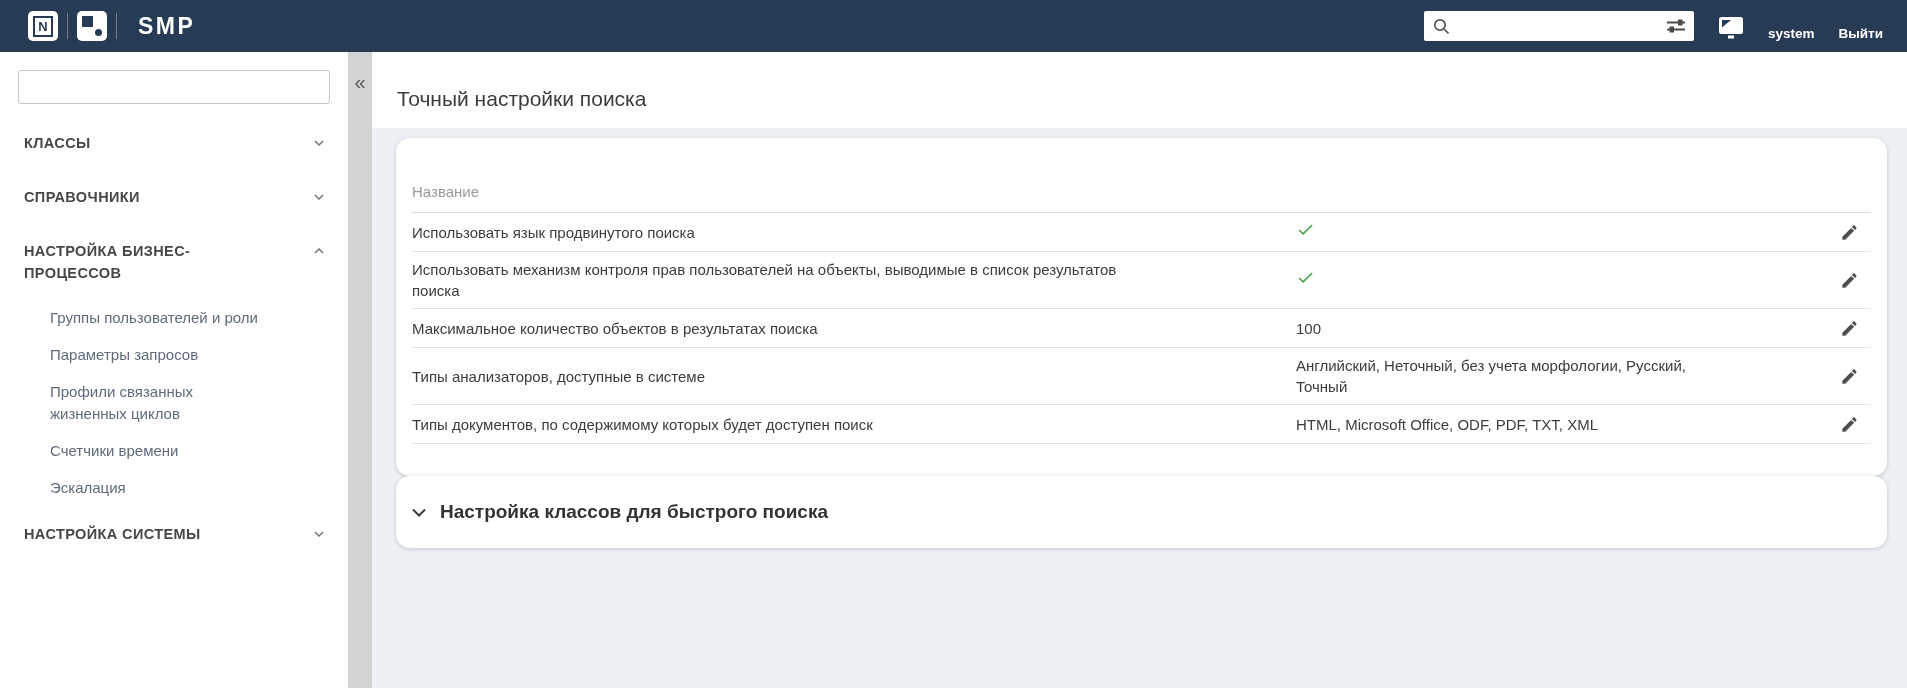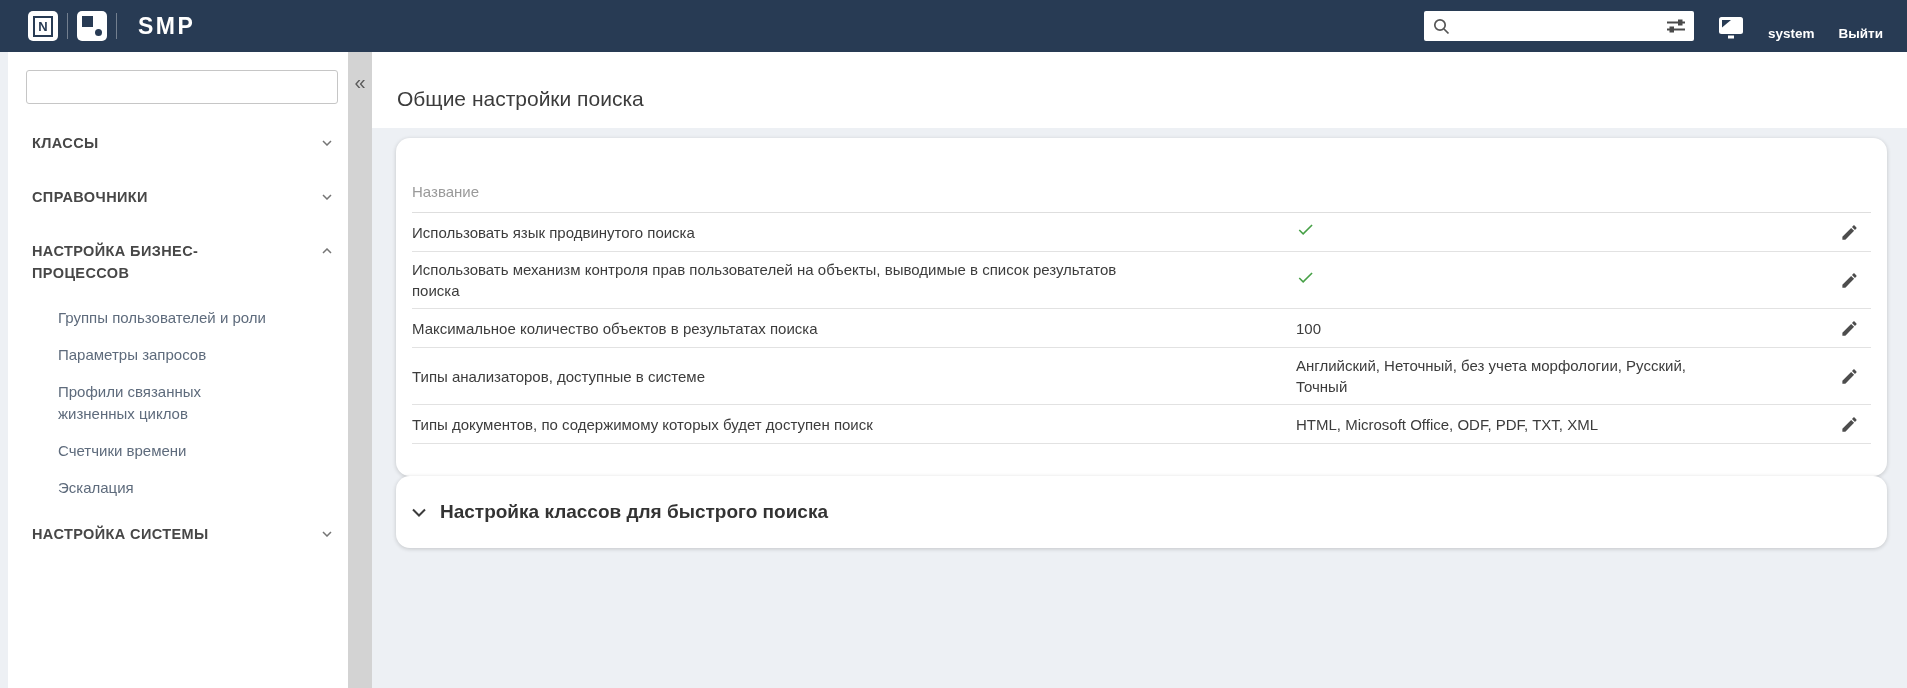--- a/index.html
+++ b/index.html
@@ -21,21 +21,21 @@
   .brand-sep{width:1px;height:26px;background:rgba(255,255,255,.35);margin:0 9px}
   .brand-text{color:#fff;font-size:23px;font-weight:700;letter-spacing:2.5px;margin-left:12px}
   .top-right{display:flex;align-items:flex-end;gap:24px}
   .searchbox{width:270px;height:30px;background:#fff;border-radius:2px;display:flex;
              align-items:center;padding:0 8px;box-sizing:border-box;gap:6px}
   .searchbox input{flex:1;min-width:0;border:none;outline:none;font-size:14px;
                    font-family:"Liberation Sans",sans-serif;color:#333}
   .top-user,.top-logout{color:#fff;font-size:13.5px;font-weight:600;cursor:pointer;white-space:nowrap}
 
   
-  .sidebar{position:absolute;top:52px;left:8px;width:348px;bottom:0;background:#fff;overflow:hidden}
+  .sidebar{position:absolute;top:52px;left:0;width:348px;bottom:0;background:#fff;overflow:hidden}
   .side-search{padding:18px 18px 0 18px}
   .side-search input{width:100%;height:34px;box-sizing:border-box;border:1px solid #c6c6c6;
                      border-radius:3px;padding:0 9px;font-size:14px;outline:none;
                      font-family:"Liberation Sans",sans-serif;color:#333}
   .nav{padding-top:12px}
   .nav-header{display:flex;justify-content:space-between;align-items:flex-start;
               padding:16px 24px;cursor:pointer}
   .nav-label{color:#474747;font-size:14.5px;font-weight:600;letter-spacing:.4px;
              line-height:22px;max-width:200px}
   .chev{margin-top:8px;flex:none}
@@ -167,21 +167,21 @@
   </div>
 </nav>
   </aside>
 
   <div class="collapse-strip">
     <span class="laquo">«</span>
   </div>
 
   <main class="main">
     <div class="page-header">
-      <h1>Общие настройки поиска</h1>
+      <h1>Точный настройки поиска</h1>
     </div>
     <div class="content">
       <section class="card settings">
         <div class="thead">Название</div>
         <div id="rows-host">
   <div class="trow">
     <div class="tlabel">Использовать язык продвинутого поиска</div>
     <div class="tvalue"><svg width="19" height="19" viewBox="0 0 24 24">
                   <path fill="#46a046" d="M9 16.17 4.83 12l-1.42 1.41L9 19 21 7l-1.41-1.41z"></path>
                 </svg></div>

